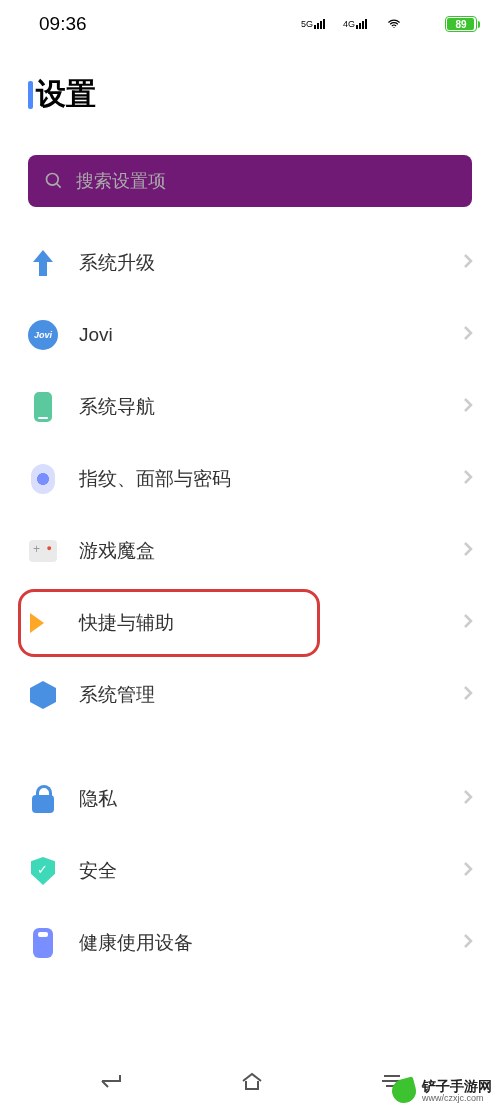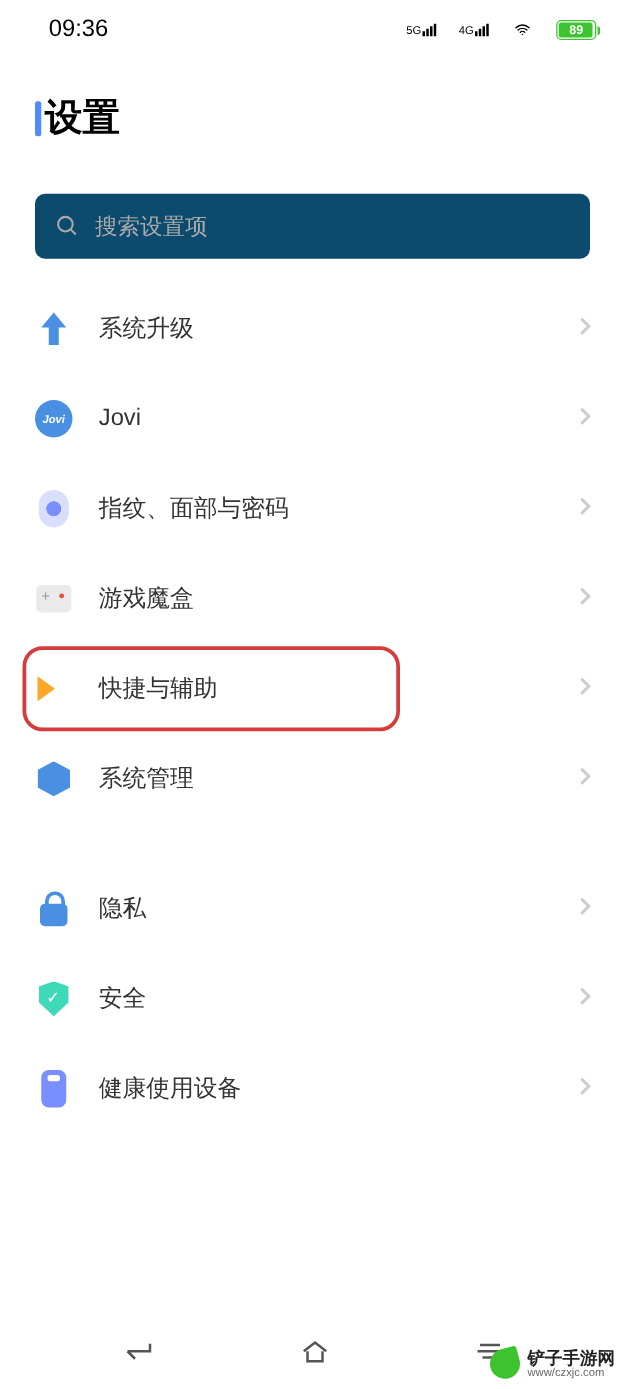--- a/index.html
+++ b/index.html
@@ -49,20 +49,21 @@
       background: #000;
     }
     .wifi-icon {
       width: 18px;
       height: 14px;
     }
     .battery {
       display: flex;
       align-items: center;
       gap: 1px;
+      margin-left: 24px;
     }
     .battery-body {
       width: 32px;
       height: 16px;
       border: 1.5px solid #3cc32f;
       border-radius: 4px;
       position: relative;
       display: flex;
       align-items: center;
       justify-content: center;
@@ -101,21 +102,21 @@
     }
     .title-bar {
       width: 5px;
       height: 28px;
       background: #4f8bff;
       margin-right: 3px;
       border-radius: 2px;
     }
     .search-box {
       margin: 20px 28px 10px 28px;
-      background: #0c4a6e;
+      background: #701a75;
       border-radius: 8px;
       padding: 14px 16px;
       display: flex;
       align-items: center;
       gap: 12px;
     }
     .search-icon-svg {
       width: 20px;
       height: 20px;
       stroke: #aaa;
@@ -363,20 +364,29 @@
       <div class="item-icon">
         <div class="icon-jovi">Jovi</div>
       </div>
       <div class="item-label">Jovi</div>
       <div class="chevron"><svg viewBox="0 0 10 16">
           <polyline points="2,2 8,8 2,14"></polyline>
         </svg></div>
     </div>
     <div class="settings-item">
       <div class="item-icon">
+        <div class="icon-nav"></div>
+      </div>
+      <div class="item-label">系统导航</div>
+      <div class="chevron"><svg viewBox="0 0 10 16">
+          <polyline points="2,2 8,8 2,14"></polyline>
+        </svg></div>
+    </div>
+    <div class="settings-item">
+      <div class="item-icon">
         <div class="icon-fingerprint"></div>
       </div>
       <div class="item-label">指纹、面部与密码</div>
       <div class="chevron"><svg viewBox="0 0 10 16">
           <polyline points="2,2 8,8 2,14"></polyline>
         </svg></div>
     </div>
     <div class="settings-item">
       <div class="item-icon">
         <div class="icon-gamebox"></div>

